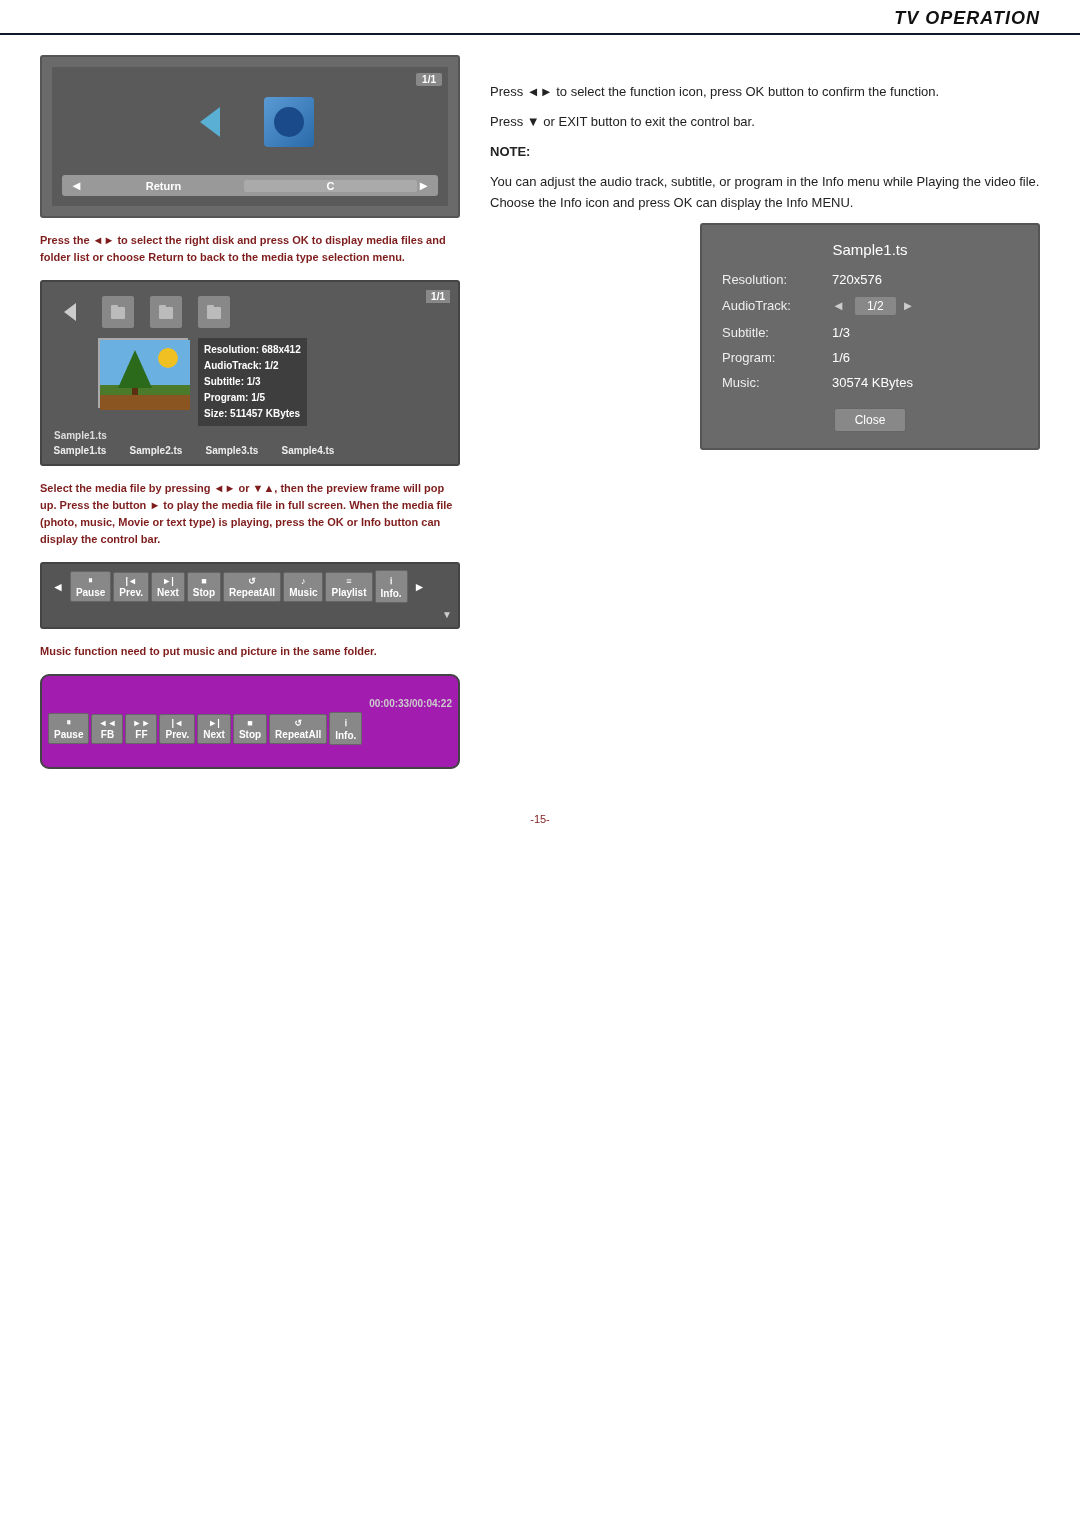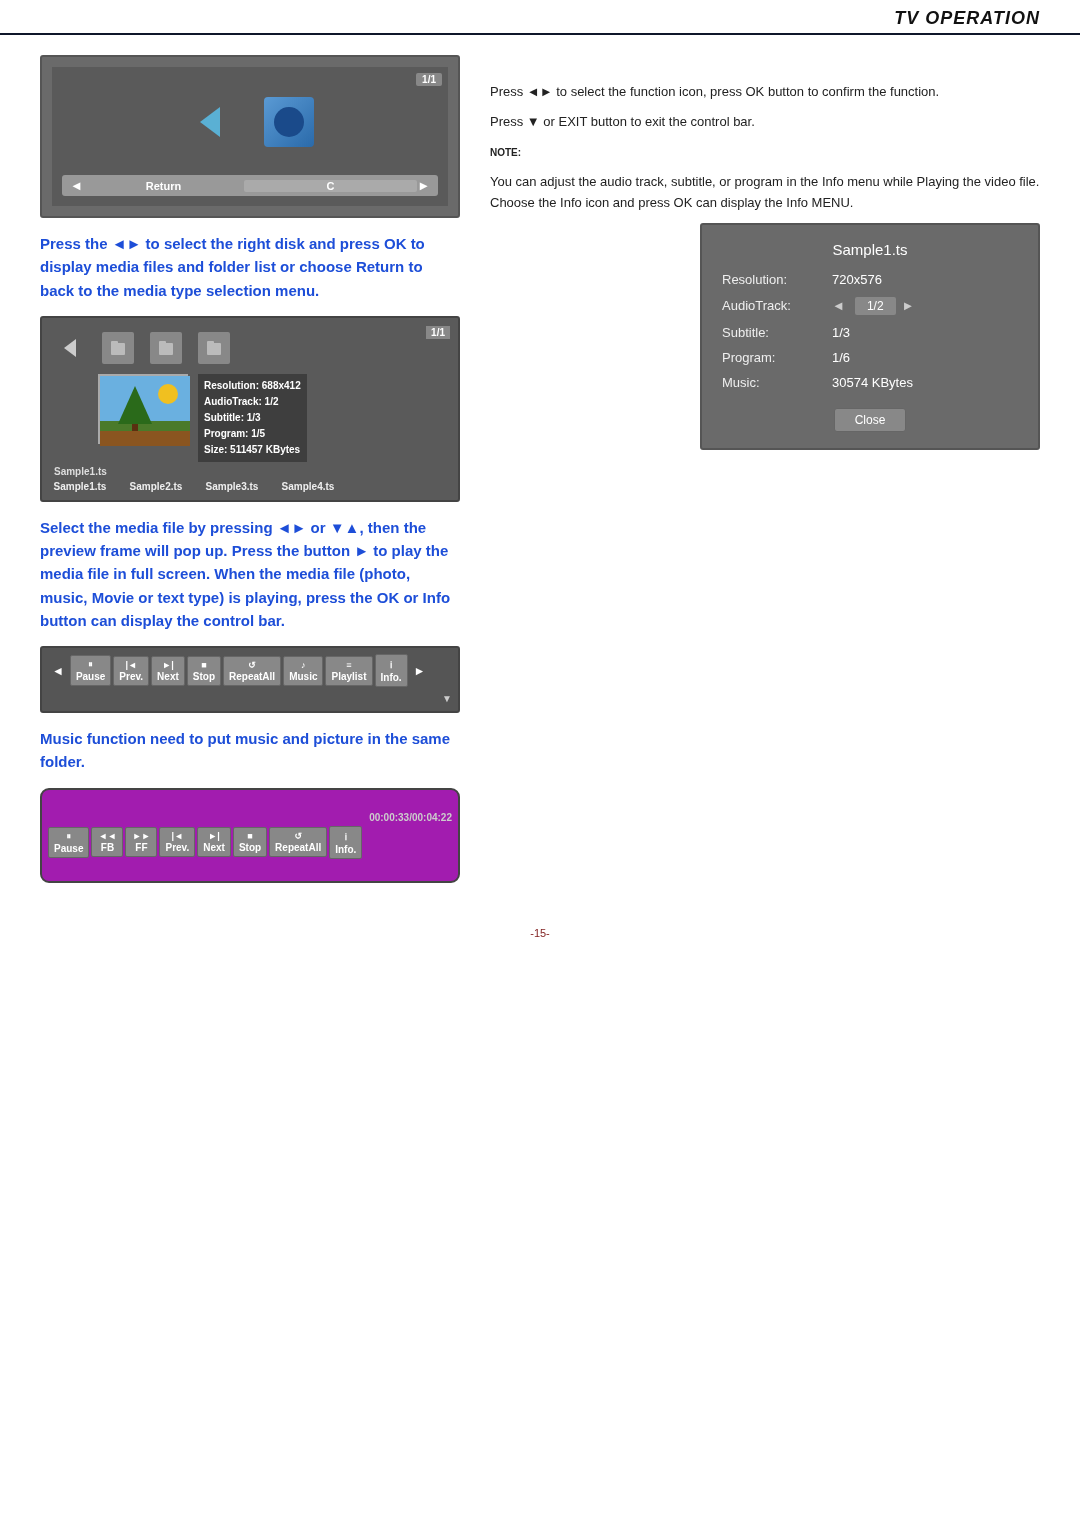--- a/index.html
+++ b/index.html
@@ -98,24 +98,24 @@
       text-align: center;
     }
     .nav-arrow {
       color: #fff;
       font-size: 13px;
       cursor: pointer;
     }
 
     
     .para {
-      font-size: 15px;
+      font-size: 11px;
       line-height: 1.55;
       margin-bottom: 14px;
-      color: #1d4ed8;
+      color: #7f1d1d;
     }
 
     
     .file-browser {
       background: #5a5a5a;
       border: 2px solid #444;
       border-radius: 3px;
       padding: 8px;
       margin-bottom: 14px;
     }
@@ -284,21 +284,21 @@
       padding: 4px 20px;
       display: block;
       margin: 18px auto 0 auto;
       width: fit-content;
       cursor: pointer;
     }
 
     
     .note-bold {
       font-weight: bold;
-      font-size: 10px;
+      font-size: 13px;
     }
 
     .page-num {
       text-align: center;
       font-size: 11px;
       color: #7f1d1d;
       margin-top: 10px;
     }
 
     

